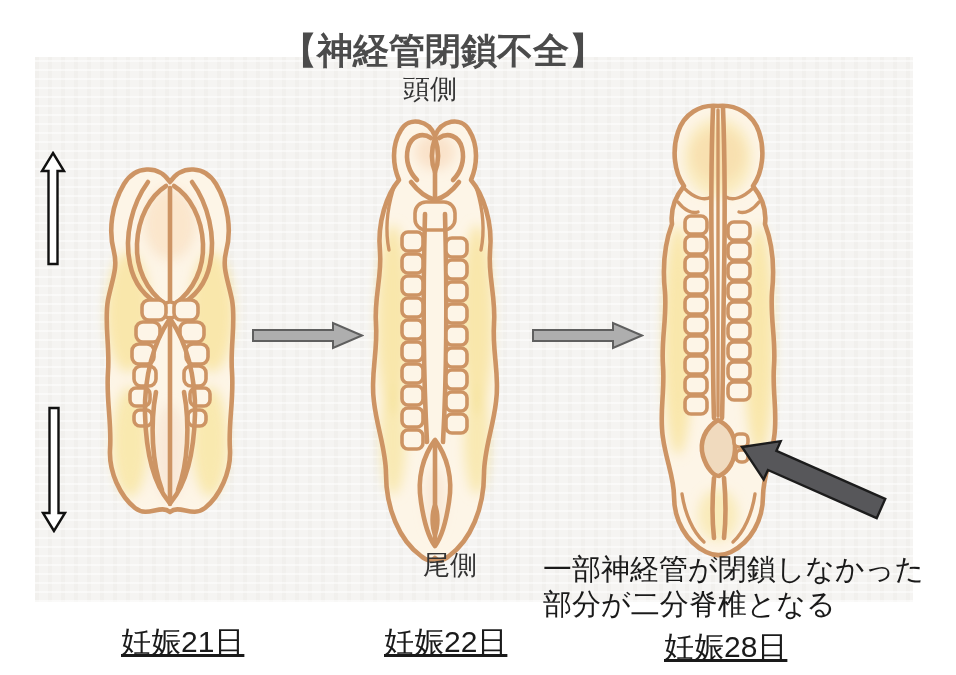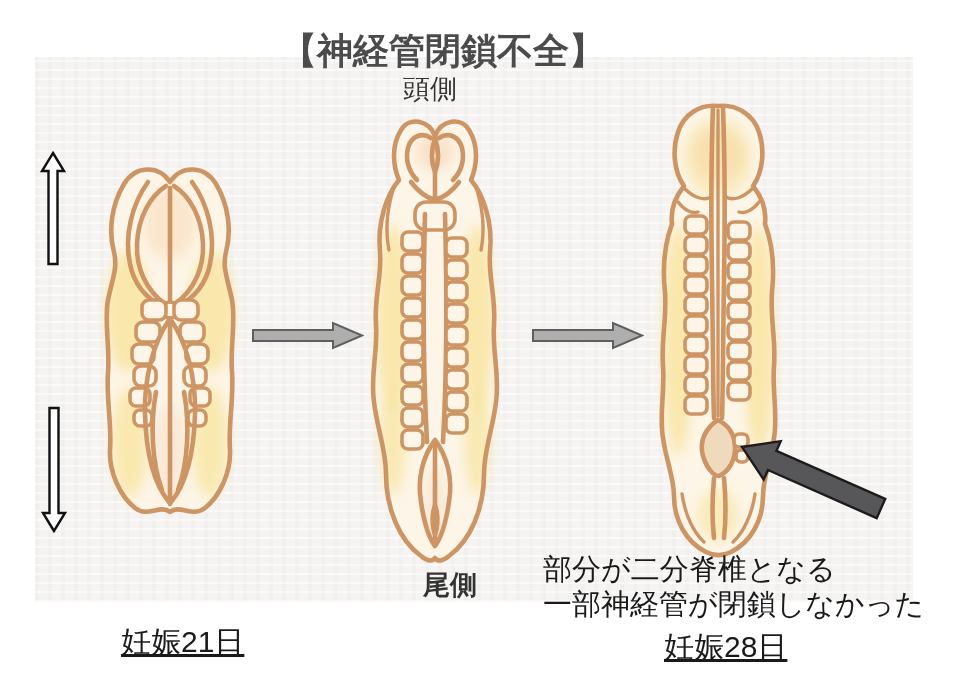--- a/index.html
+++ b/index.html
@@ -18,21 +18,21 @@
   .abs { position:absolute; }
   #title {
     left:443px; top:27px; transform:translateX(-50%);
     font-size:36px; font-weight:700; color:var(--title-text,#4b4b4b);
     white-space:nowrap; letter-spacing:0px;
   }
   .axis-label {
     font-size:27px; color:#333; white-space:nowrap;text-align:right;
   }
   #head-label { left:403px; top:71px; }
-  #tail-label { left:423px; top:567px;font-weight:bold; }
+  #tail-label { left:423px; top:547px; }
   .stage-label {
     font-size:30px; color:var(--body-text,#1a1a1a); white-space:nowrap;text-decoration:underline;
   }
   #stage-label-0 { left:121px; top:622px; }
   #stage-label-1 { left:384px; top:622px; }
   #stage-label-2 { left:664px; top:627px; }
   #annotation {
     left:543px; top:552px; font-size:29px; line-height:35px;
     color:var(--body-text,#1a1a1a); white-space:nowrap;
   }
@@ -220,20 +220,21 @@
 
   <svg class="abs" style="left:718px;top:428px;" width="192" height="112" viewBox="0 0 192 112">
     <g transform="translate(24,19) rotate(23.9)">
       <polygon class="pointer-arrow-shape" points="0,0 33,-21 33,-10.5 152,-10.5 152,10.5 33,10.5 33,21"></polygon>
     </g>
   </svg>
 
   <div id="tail-label" class="abs axis-label">尾側</div>
 
   <div id="annotation" class="abs">
+    <div>一部神経管が閉鎖しなかった</div>
     <div>部分が二分脊椎となる</div>
-    <div>一部神経管が閉鎖しなかった</div>
   </div>
 
   <div id="stage-label-0" class="abs stage-label">妊娠21日</div>
+  <div id="stage-label-1" class="abs stage-label">妊娠22日</div>
   <div id="stage-label-2" class="abs stage-label">妊娠28日</div>
 
 </div>
 
 </body></html>

